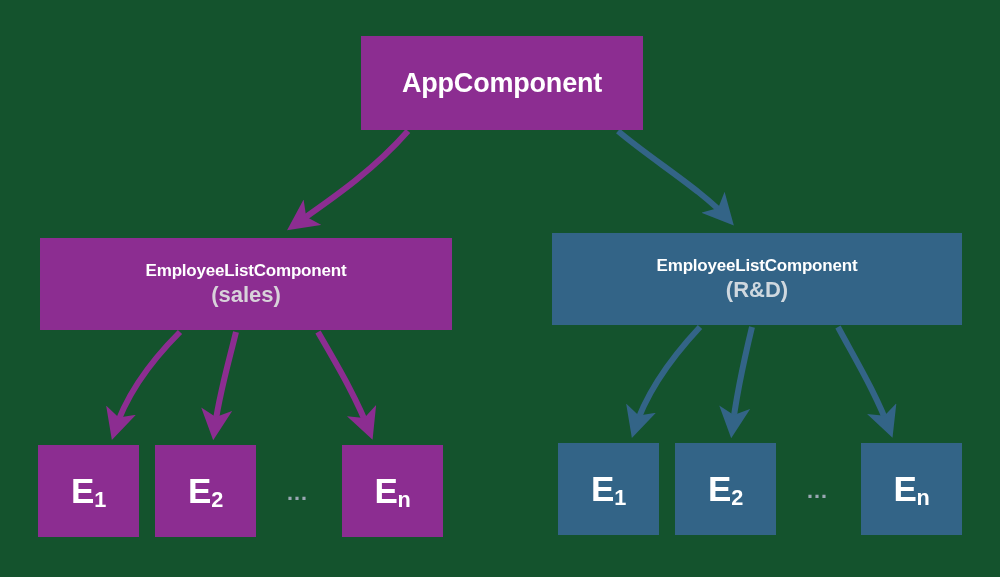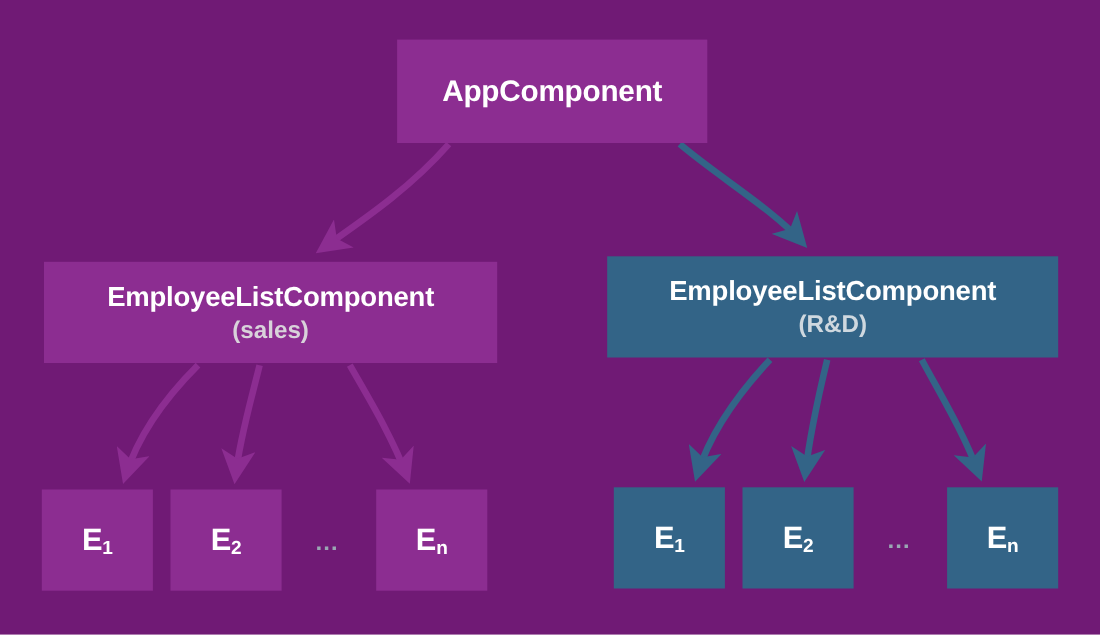--- a/index.html
+++ b/index.html
@@ -5,21 +5,21 @@
 <style>
   html, body {
     margin: 0;
     padding: 0;
     background: #ffffff;
   }
   #canvas {
     position: relative;
     width: 1000px;
     height: 577px;
-    background: #701a75;
+    background: #14532d;
     overflow: hidden;
     font-family: "Liberation Sans", sans-serif;
   }
   #edges {
     position: absolute;
     left: 0;
     top: 0;
     width: 1000px;
     height: 577px;
     pointer-events: none;
@@ -63,30 +63,30 @@
     top: 238px;
     width: 412px;
     height: 92px;
   }
   #node-list-rnd {
     left: 552px;
     top: 233px;
     width: 410px;
     height: 92px;
   }
-  .mid .node-title { font-size: 25px; }
+  .mid .node-title { font-size: 17px; }
   .mid .node-sub { font-size: 22px; }
 
   
   .leaf {
     width: 101px;
     height: 92px;
   }
   .leaf .node-title {
-    font-size: 28px;
+    font-size: 35px;
   }
   .leaf .node-title sub {
     font-size: 0.62em;
     vertical-align: baseline;
     position: relative;
     bottom: -0.22em;
     font-weight: bold;
   }
   .ellipsis {
     position: absolute;

